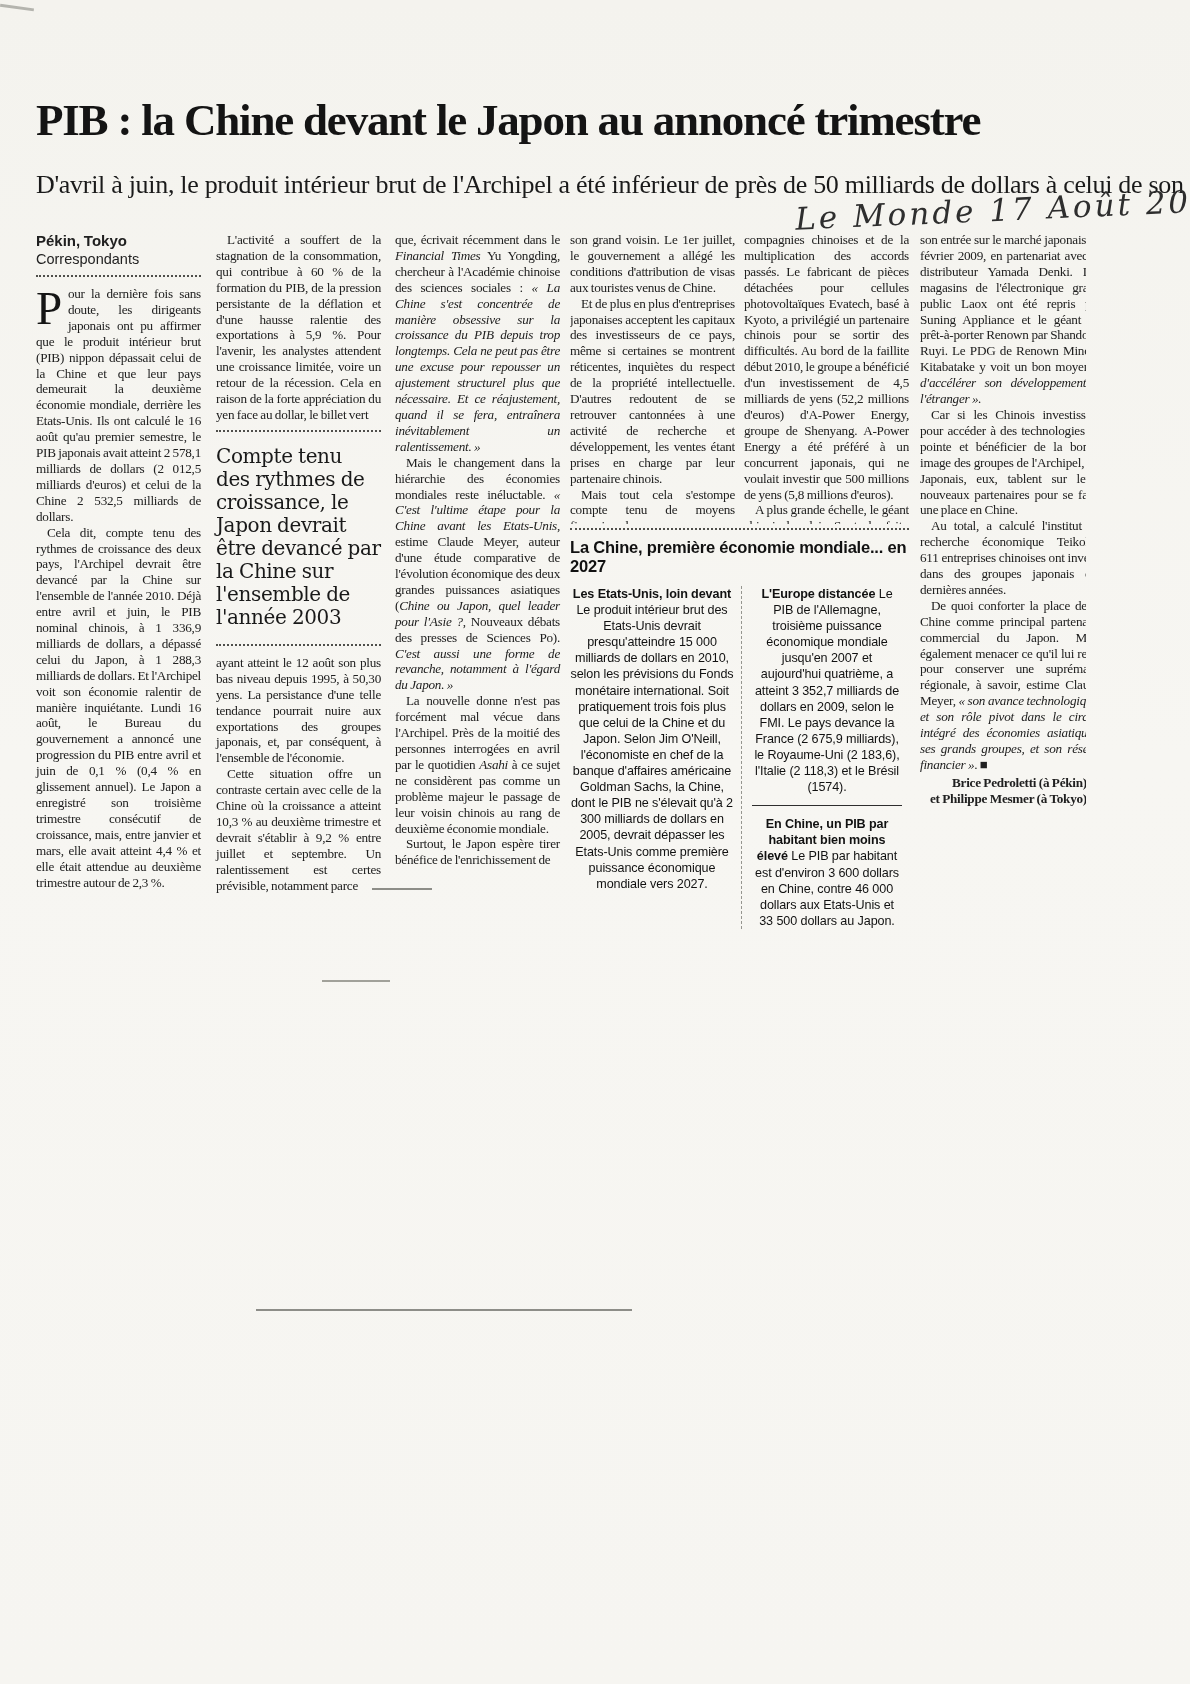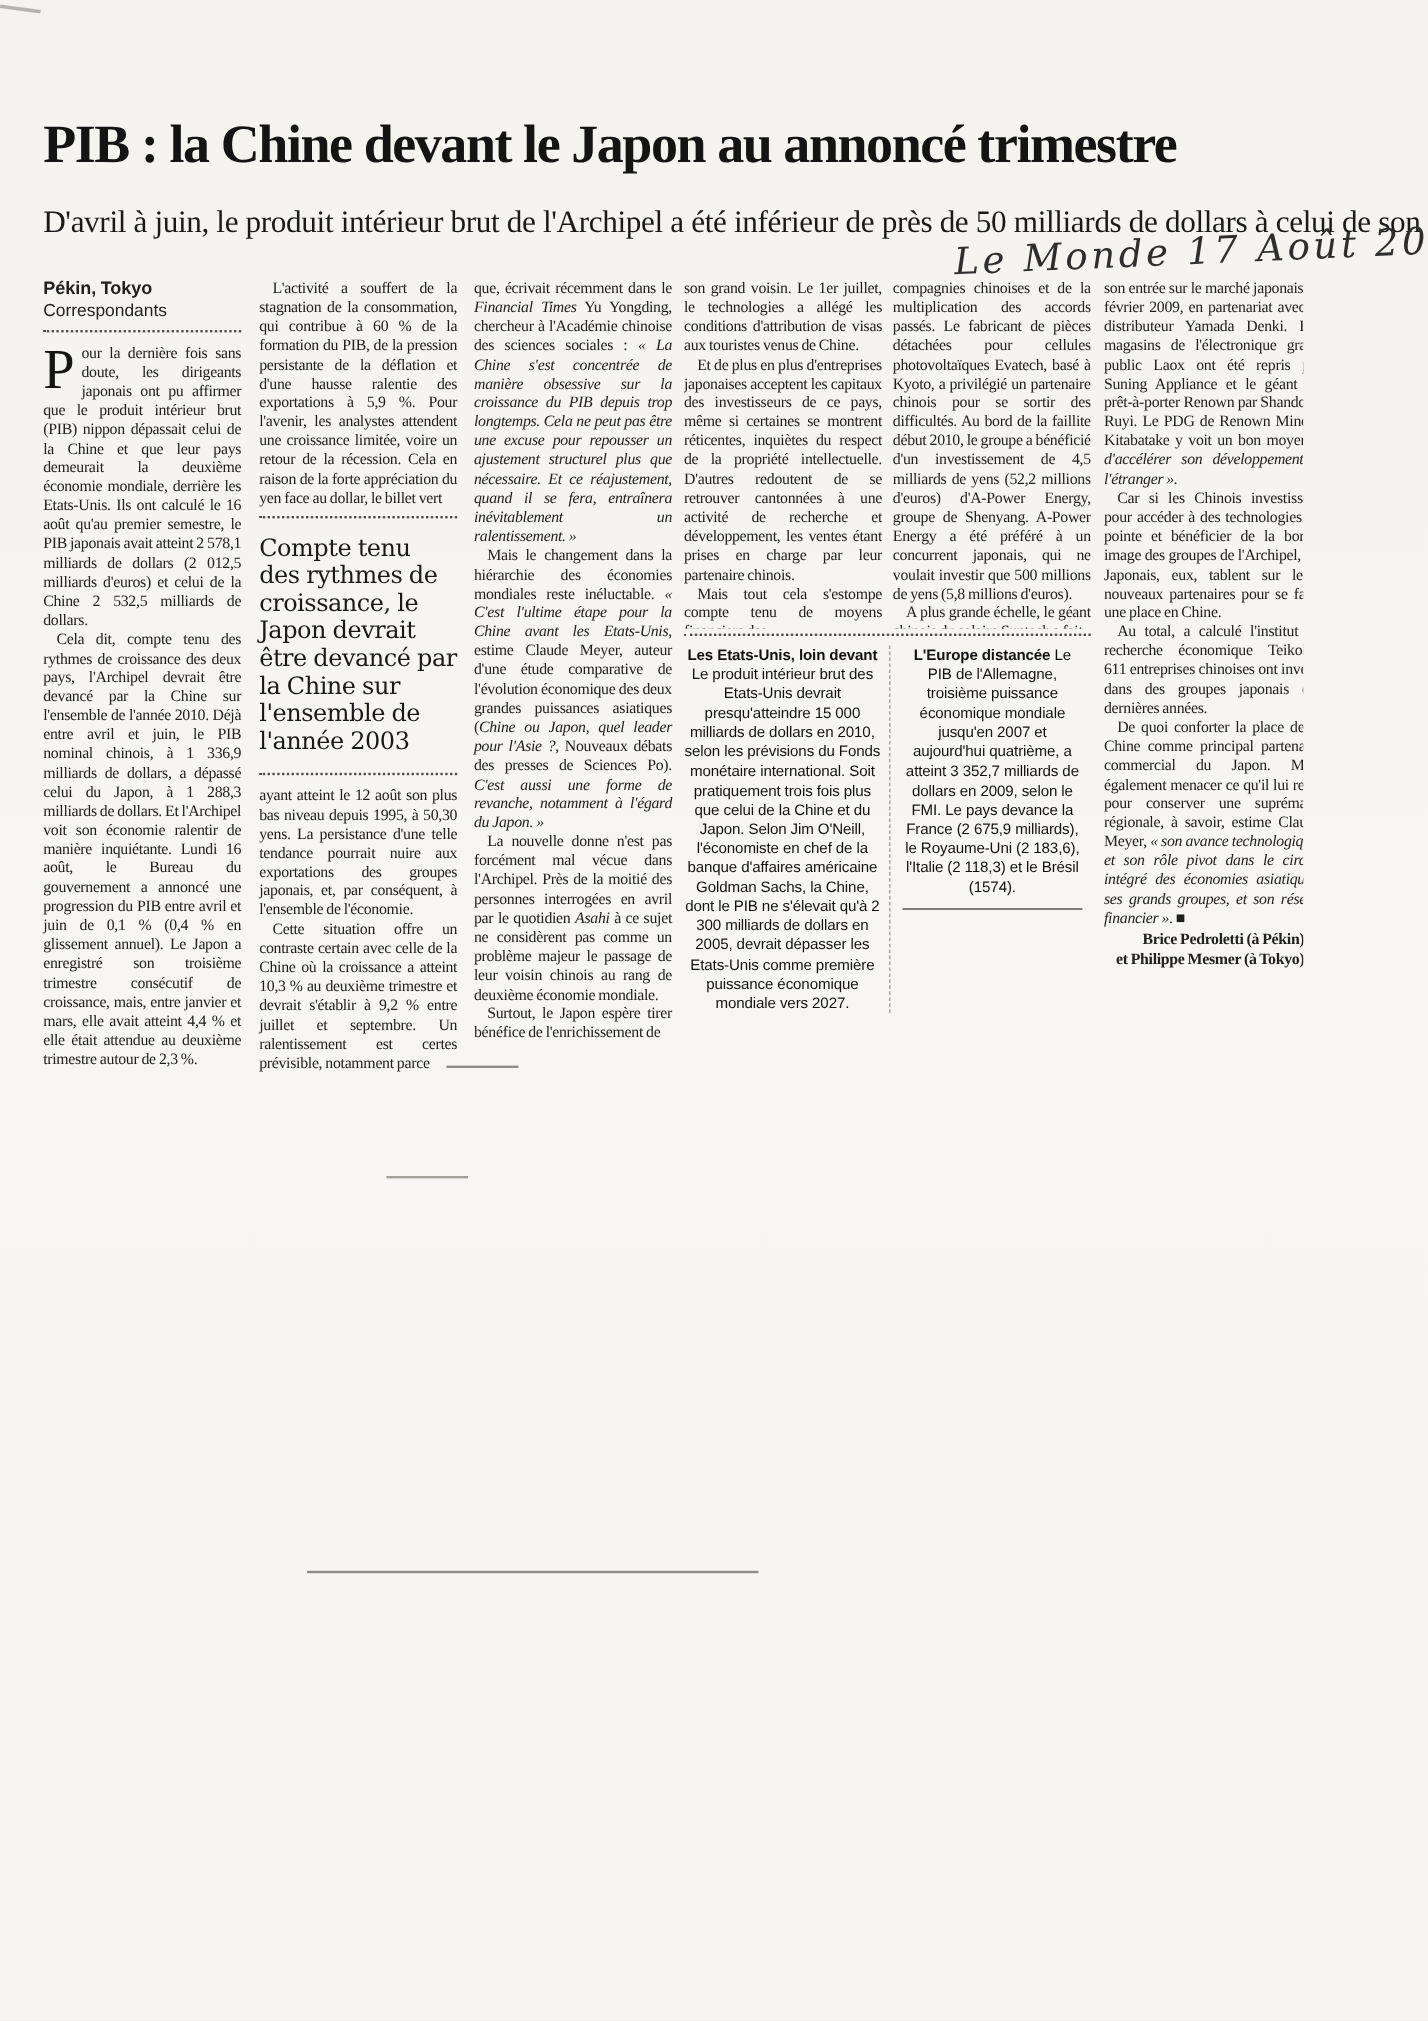--- a/index.html
+++ b/index.html
@@ -100,39 +100,41 @@
   </div>
 
   <div class="col c3">
     <p><span>que, écrivait récemment dans le </span><span class="i">Financial Times</span><span> Yu Yongding, chercheur à l'Académie chinoise des sciences sociales : </span><span class="i">« La Chine s'est concentrée de manière obsessive sur la croissance du PIB depuis trop longtemps. Cela ne peut pas être une excuse pour repousser un ajustement structurel plus que nécessaire. Et ce réajustement, quand il se fera, entraînera inévitablement un ralentissement. »</span></p>
     <p class="indent"><span>Mais le changement dans la hiérarchie des économies mondiales reste inéluctable. </span><span class="i">« C'est l'ultime étape pour la Chine avant les Etats-Unis</span><span>, estime Claude Meyer, auteur d'une étude comparative de l'évolution économique des deux grandes puissances asiatiques (</span><span class="i">Chine ou Japon, quel leader pour l'Asie ?</span><span>, Nouveaux débats des presses de Sciences Po). </span><span class="i">C'est aussi une forme de revanche, notamment à l'égard du Japon. »</span></p>
     <p class="indent"><span>La nouvelle donne n'est pas forcément mal vécue dans l'Archipel. Près de la moitié des personnes interrogées en avril par le quotidien </span><span class="i">Asahi</span><span> à ce sujet ne considèrent pas comme un problème majeur le passage de leur voisin chinois au rang de deuxième économie mondiale.</span></p>
     <p class="indent">Surtout, le Japon espère tirer bénéfice de l'enrichissement de</p>
   </div>
 
   <div class="col c4">
-    <p>son grand voisin. Le 1er juillet, le technologies a allégé les conditions d'attribution de visas aux touristes venus de Chine.</p>
+    <p>son grand voisin. Le 1er juillet, le gouvernement a allégé les conditions d'attribution de visas aux touristes venus de Chine.</p>
     <p class="indent">Et de plus en plus d'entreprises japonaises acceptent les capitaux des investisseurs de ce pays, même si certaines se montrent réticentes, inquiètes du respect de la propriété intellectuelle. D'autres redoutent de se retrouver cantonnées à une activité de recherche et développement, les ventes étant prises en charge par leur partenaire chinois.</p>
     <p class="indent">Mais tout cela s'estompe compte tenu de moyens financiers des</p>
   </div>
 
   <div class="col c5">
     <p>compagnies chinoises et de la multiplication des accords passés. Le fabricant de pièces détachées pour cellules photovoltaïques Evatech, basé à Kyoto, a privilégié un partenaire chinois pour se sortir des difficultés. Au bord de la faillite début 2010, le groupe a bénéficié d'un investissement de 4,5 milliards de yens (52,2 millions d'euros) d'A-Power Energy, groupe de Shenyang. A-Power Energy a été préféré à un concurrent japonais, qui ne voulait investir que 500 millions de yens (5,8 millions d'euros).</p>
     <p class="indent">A plus grande échelle, le géant chinois du solaire Suntech a fait</p>
   </div>
 
   <div class="infobox">
     <hr class="ib-toprule">
+    <div class="ib-title">La Chine, première économie mondiale... en 2027</div>
     <div class="ib-cols">
       <div class="ib-c1">
         <p class="ib-item"><span class="ib-lead">Les Etats-Unis, loin devant</span><span> Le produit intérieur brut des Etats-Unis devrait presqu'atteindre 15 000 milliards de dollars en 2010, selon les prévisions du Fonds monétaire international. Soit pratiquement trois fois plus que celui de la Chine et du Japon. Selon Jim O'Neill, l'économiste en chef de la banque d'affaires américaine Goldman Sachs, la Chine, dont le PIB ne s'élevait qu'à 2 300 milliards de dollars en 2005, devrait dépasser les Etats-Unis comme première puissance économique mondiale vers 2027.</span></p>
       </div>
       <div class="ib-c2">
         <p class="ib-item"><span class="ib-lead">L'Europe distancée</span><span> Le PIB de l'Allemagne, troisième puissance économique mondiale jusqu'en 2007 et aujourd'hui quatrième, a atteint 3 352,7 milliards de dollars en 2009, selon le FMI. Le pays devance la France (2 675,9 milliards), le Royaume-Uni (2 183,6), l'Italie (2 118,3) et le Brésil (1574).</span></p>
         <hr class="ib-sep">
+        <p class="ib-item"><span class="ib-lead">En Chine, un PIB par habitant bien moins élevé</span><span> Le PIB par habitant est d'environ 3 600 dollars en Chine, contre 46 000 dollars aux Etats-Unis et 33 500 dollars au Japon.</span></p>
       </div>
     </div>
   </div>
 
   <div class="col6o">
     <div class="col6i">
       <p><span>son entrée sur le marché japonais en février 2009, en partenariat avec le distributeur Yamada Denki. Les magasins de l'électronique grand public Laox ont été repris par Suning Appliance et le géant du prêt-à-porter Renown par Shandong Ruyi. Le PDG de Renown Minoru Kitabatake y voit un bon moyen </span><span class="i">« d'accélérer son développement à l'étranger ».</span></p>
       <p class="indent">Car si les Chinois investissent pour accéder à des technologies de pointe et bénéficier de la bonne image des groupes de l'Archipel, les Japonais, eux, tablent sur leurs nouveaux partenaires pour se faire une place en Chine.</p>
       <p class="indent">Au total, a calculé l'institut de recherche économique Teikoku, 611 entreprises chinoises ont investi dans des groupes japonais ces dernières années.</p>
       <p class="indent"><span>De quoi conforter la place de la Chine comme principal partenaire commercial du Japon. Mais également menacer ce qu'il lui reste pour conserver une suprématie régionale, à savoir, estime Claude Meyer, </span><span class="i">« son avance technologique, et son rôle pivot dans le circuit intégré des économies asiatiques, ses grands groupes, et son réseau financier »</span><span>. ■</span></p>

